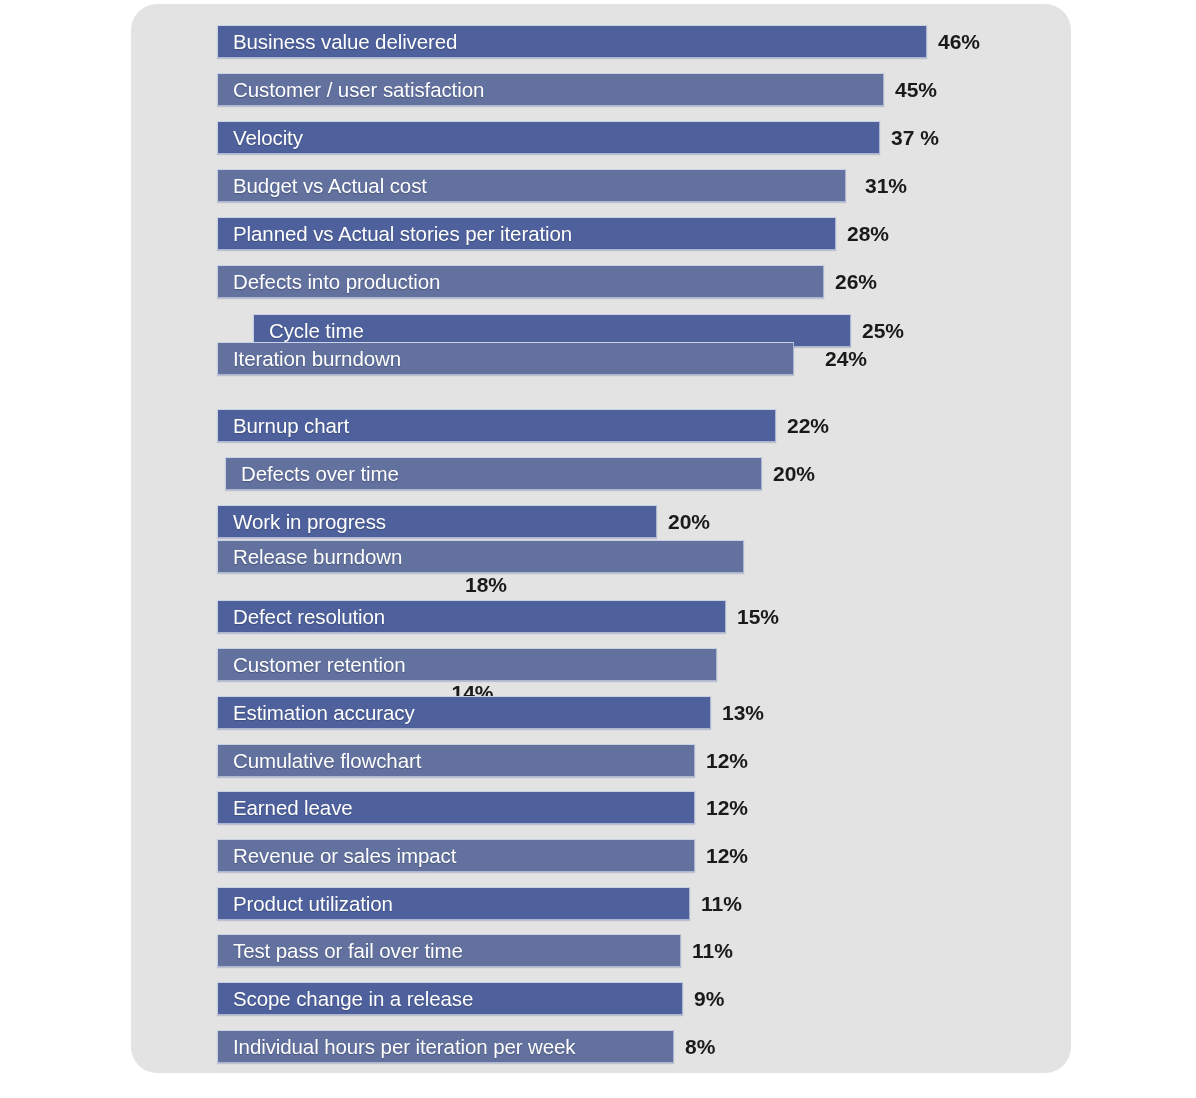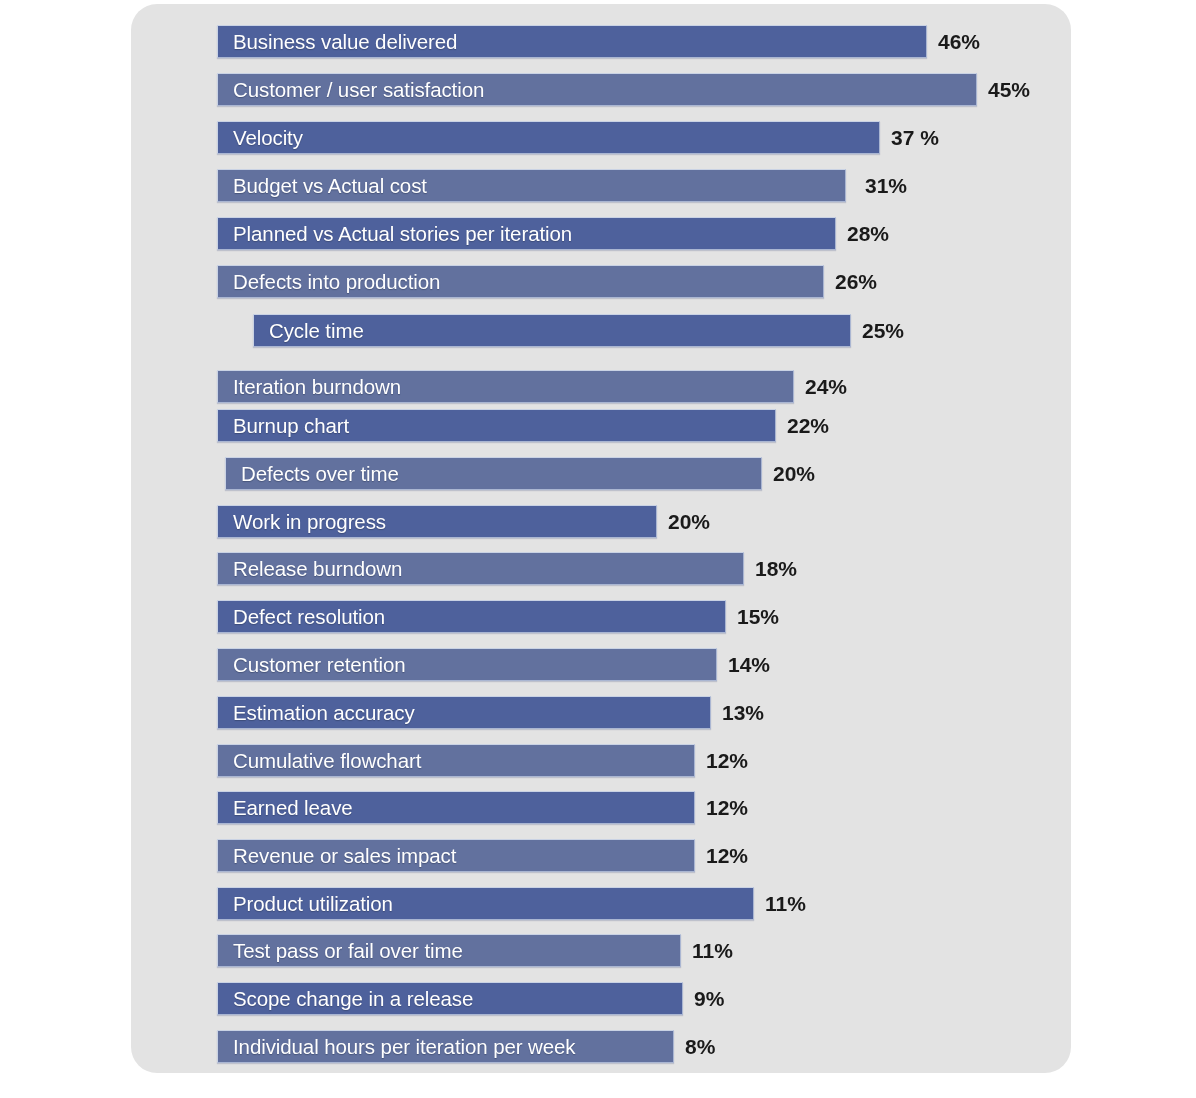--- a/index.html
+++ b/index.html
@@ -82,21 +82,21 @@
 
 <div id="chart-card">
   <div id="bars-region">
       <div class="bar-row" style="top: 21px;">
         <div class="bar shade-dark" style="width: 710px;">
           <span class="bar-label">Business value delivered</span>
         </div>
         <span class="bar-value">46%</span>
       </div>
       <div class="bar-row" style="top: 69px;">
-        <div class="bar shade-light" style="width: 760px;">
+        <div class="bar shade-light" style="width: 667px;">
           <span class="bar-label">Customer / user satisfaction</span>
         </div>
         <span class="bar-value">45%</span>
       </div>
       <div class="bar-row" style="top: 117px; justify-content: center;">
         <div class="bar shade-dark" style="width: 663px;">
           <span class="bar-label">Velocity</span>
         </div>
         <span class="bar-value">37 %</span>
       </div>
@@ -117,21 +117,21 @@
           <span class="bar-label">Defects into production</span>
         </div>
         <span class="bar-value">26%</span>
       </div>
       <div class="bar-row" style="top: 310px; margin-left: 36px;">
         <div class="bar shade-dark" style="width: 598px;">
           <span class="bar-label">Cycle time</span>
         </div>
         <span class="bar-value">25%</span>
       </div>
-      <div class="bar-row" style="top: 366px;">
+      <div class="bar-row" style="top: 338px; gap: 20px;">
         <div class="bar shade-light" style="width: 577px;">
           <span class="bar-label">Iteration burndown</span>
         </div>
         <span class="bar-value">24%</span>
       </div>
       <div class="bar-row" style="top: 405px;">
         <div class="bar shade-dark" style="width: 559px;">
           <span class="bar-label">Burnup chart</span>
         </div>
         <span class="bar-value">22%</span>
@@ -141,33 +141,33 @@
           <span class="bar-label">Defects over time</span>
         </div>
         <span class="bar-value">20%</span>
       </div>
       <div class="bar-row" style="top: 501px;">
         <div class="bar shade-dark" style="width: 440px;">
           <span class="bar-label">Work in progress</span>
         </div>
         <span class="bar-value">20%</span>
       </div>
-      <div class="bar-row" style="top: 548px;">
+      <div class="bar-row" style="top: 536px; flex-direction: column;">
         <div class="bar shade-light" style="width: 527px;">
           <span class="bar-label">Release burndown</span>
         </div>
         <span class="bar-value">18%</span>
       </div>
       <div class="bar-row" style="top: 596px;">
         <div class="bar shade-dark" style="width: 509px;">
           <span class="bar-label">Defect resolution</span>
         </div>
         <span class="bar-value">15%</span>
       </div>
-      <div class="bar-row" style="top: 644px;">
+      <div class="bar-row" style="top: 644px; flex-direction: column;">
         <div class="bar shade-light" style="width: 500px;">
           <span class="bar-label">Customer retention</span>
         </div>
         <span class="bar-value">14%</span>
       </div>
       <div class="bar-row" style="top: 692px;">
         <div class="bar shade-dark" style="width: 494px;">
           <span class="bar-label">Estimation accuracy</span>
         </div>
         <span class="bar-value">13%</span>
@@ -184,21 +184,21 @@
         </div>
         <span class="bar-value">12%</span>
       </div>
       <div class="bar-row" style="top: 835px; justify-content: space-between;">
         <div class="bar shade-light" style="width: 478px;">
           <span class="bar-label">Revenue or sales impact</span>
         </div>
         <span class="bar-value">12%</span>
       </div>
       <div class="bar-row" style="top: 883px;">
-        <div class="bar shade-dark" style="width: 537px;">
+        <div class="bar shade-dark" style="width: 473px;">
           <span class="bar-label">Product utilization</span>
         </div>
         <span class="bar-value">11%</span>
       </div>
       <div class="bar-row" style="top: 930px;">
         <div class="bar shade-light" style="width: 464px;">
           <span class="bar-label">Test pass or fail over time</span>
         </div>
         <span class="bar-value">11%</span>
       </div>

